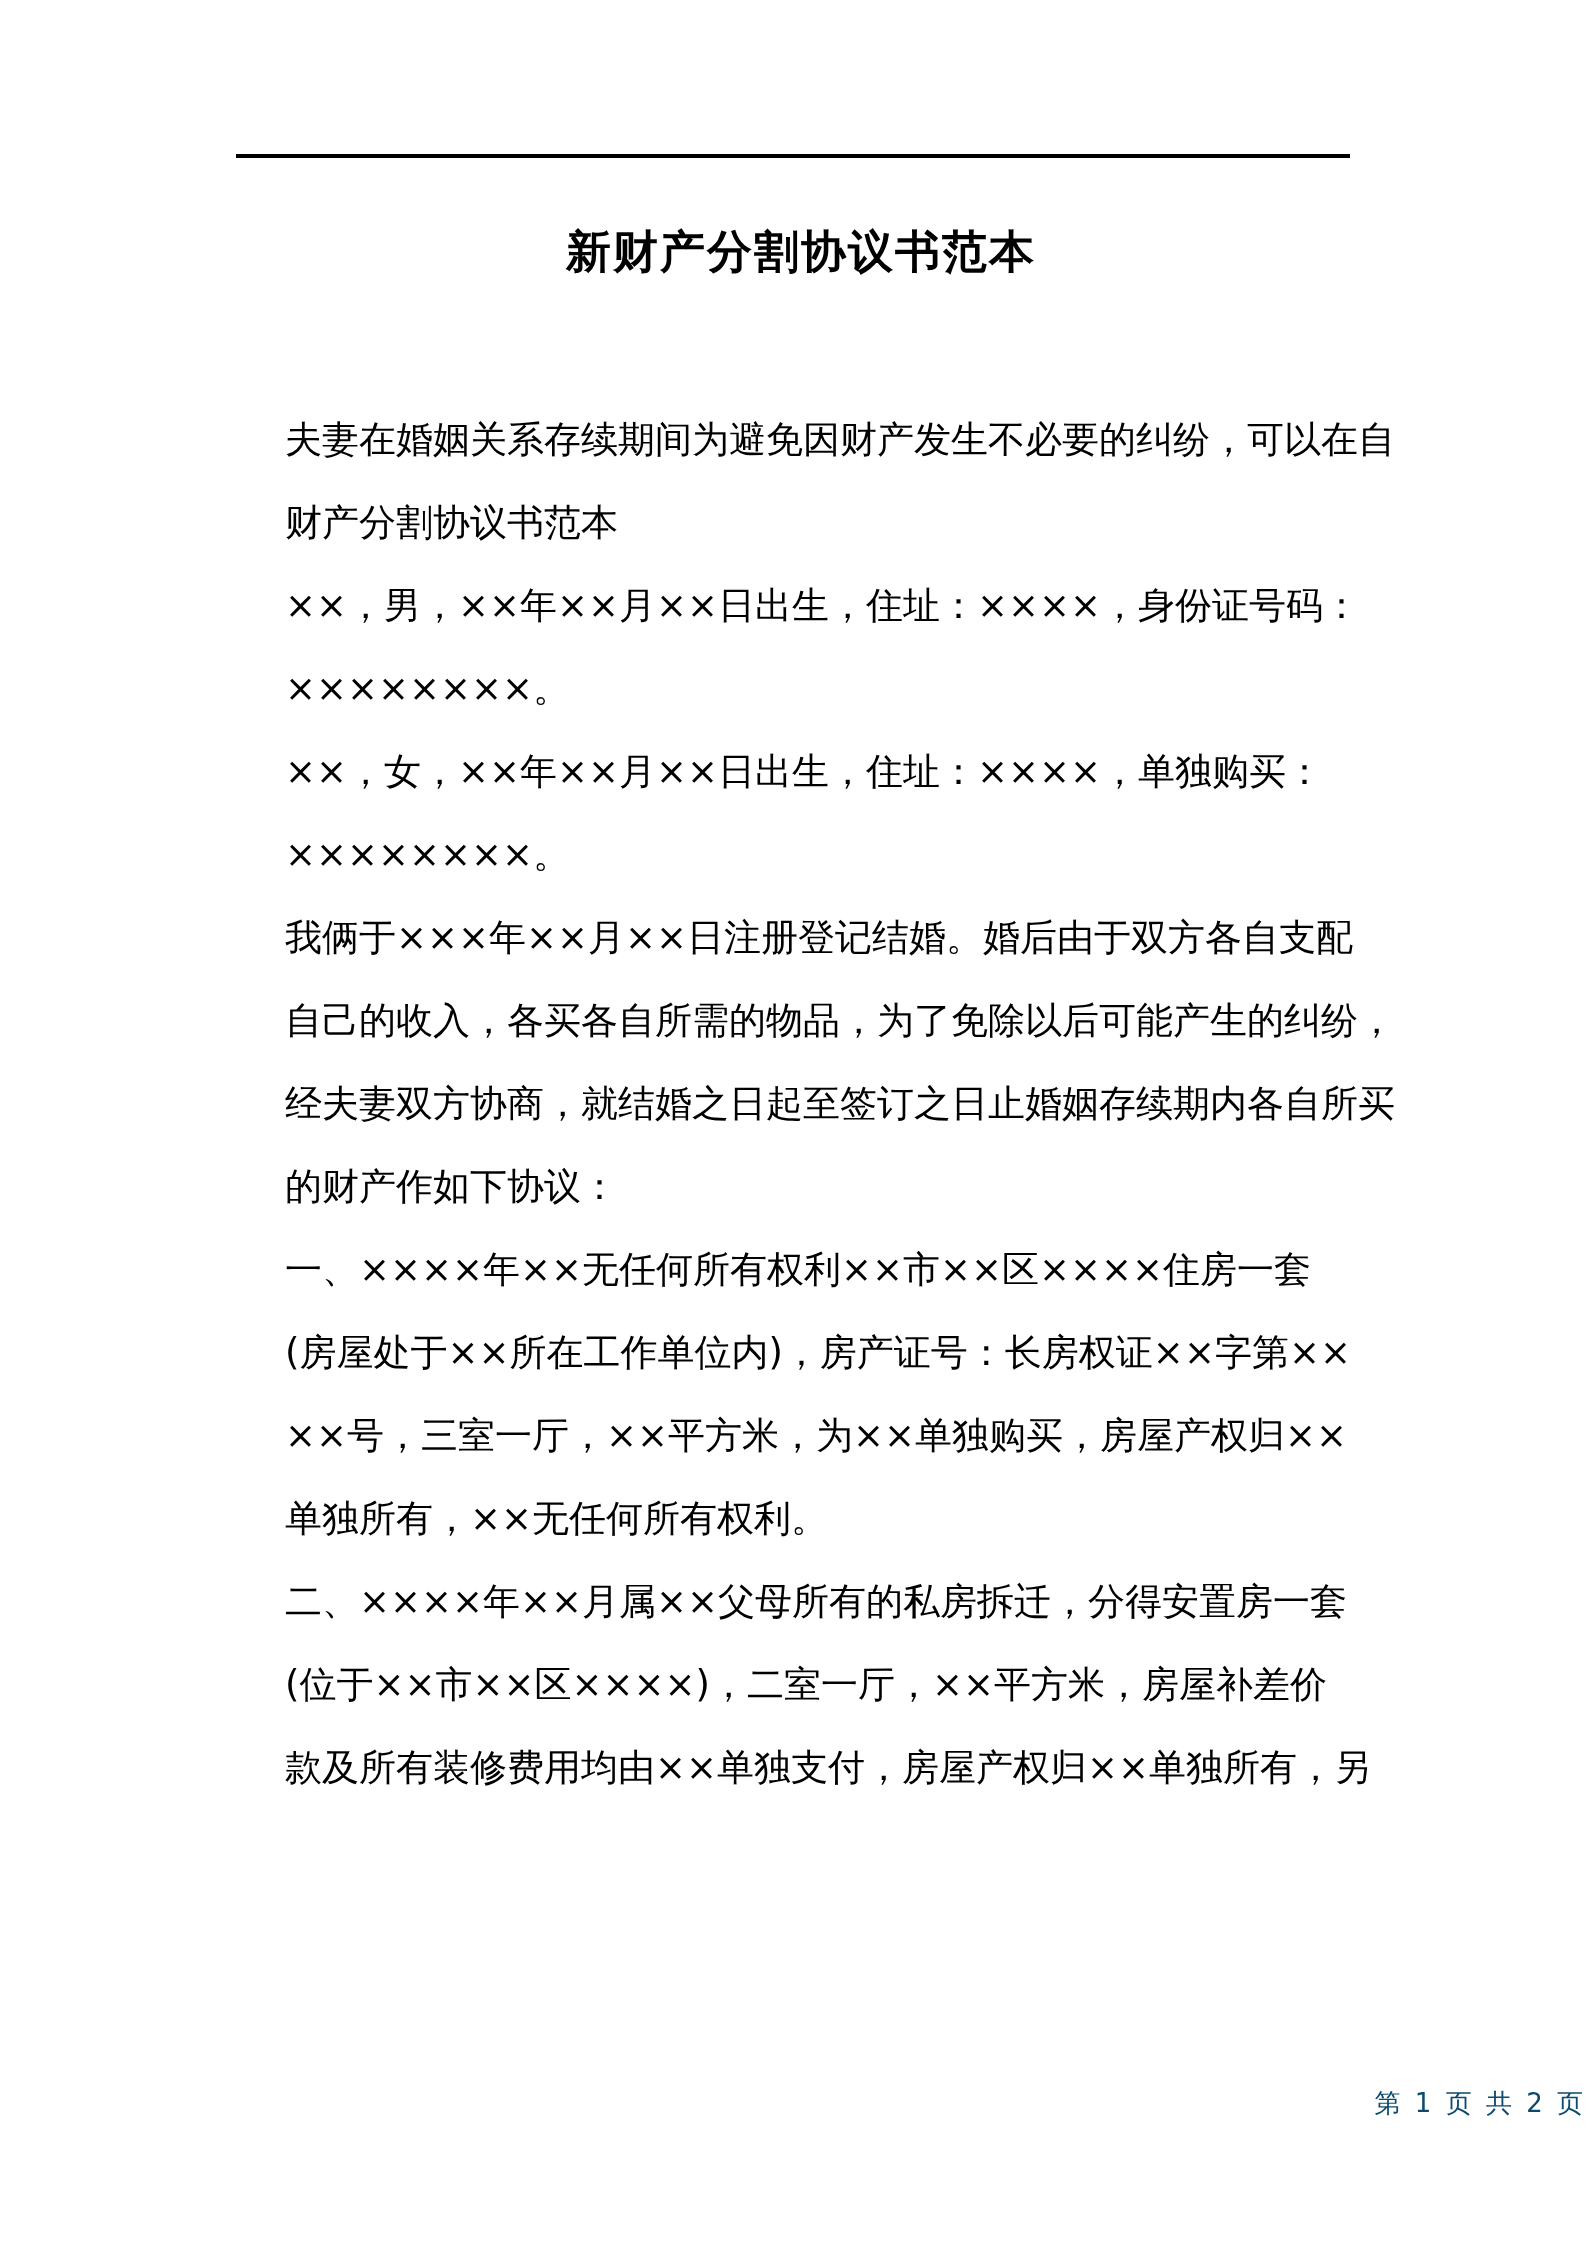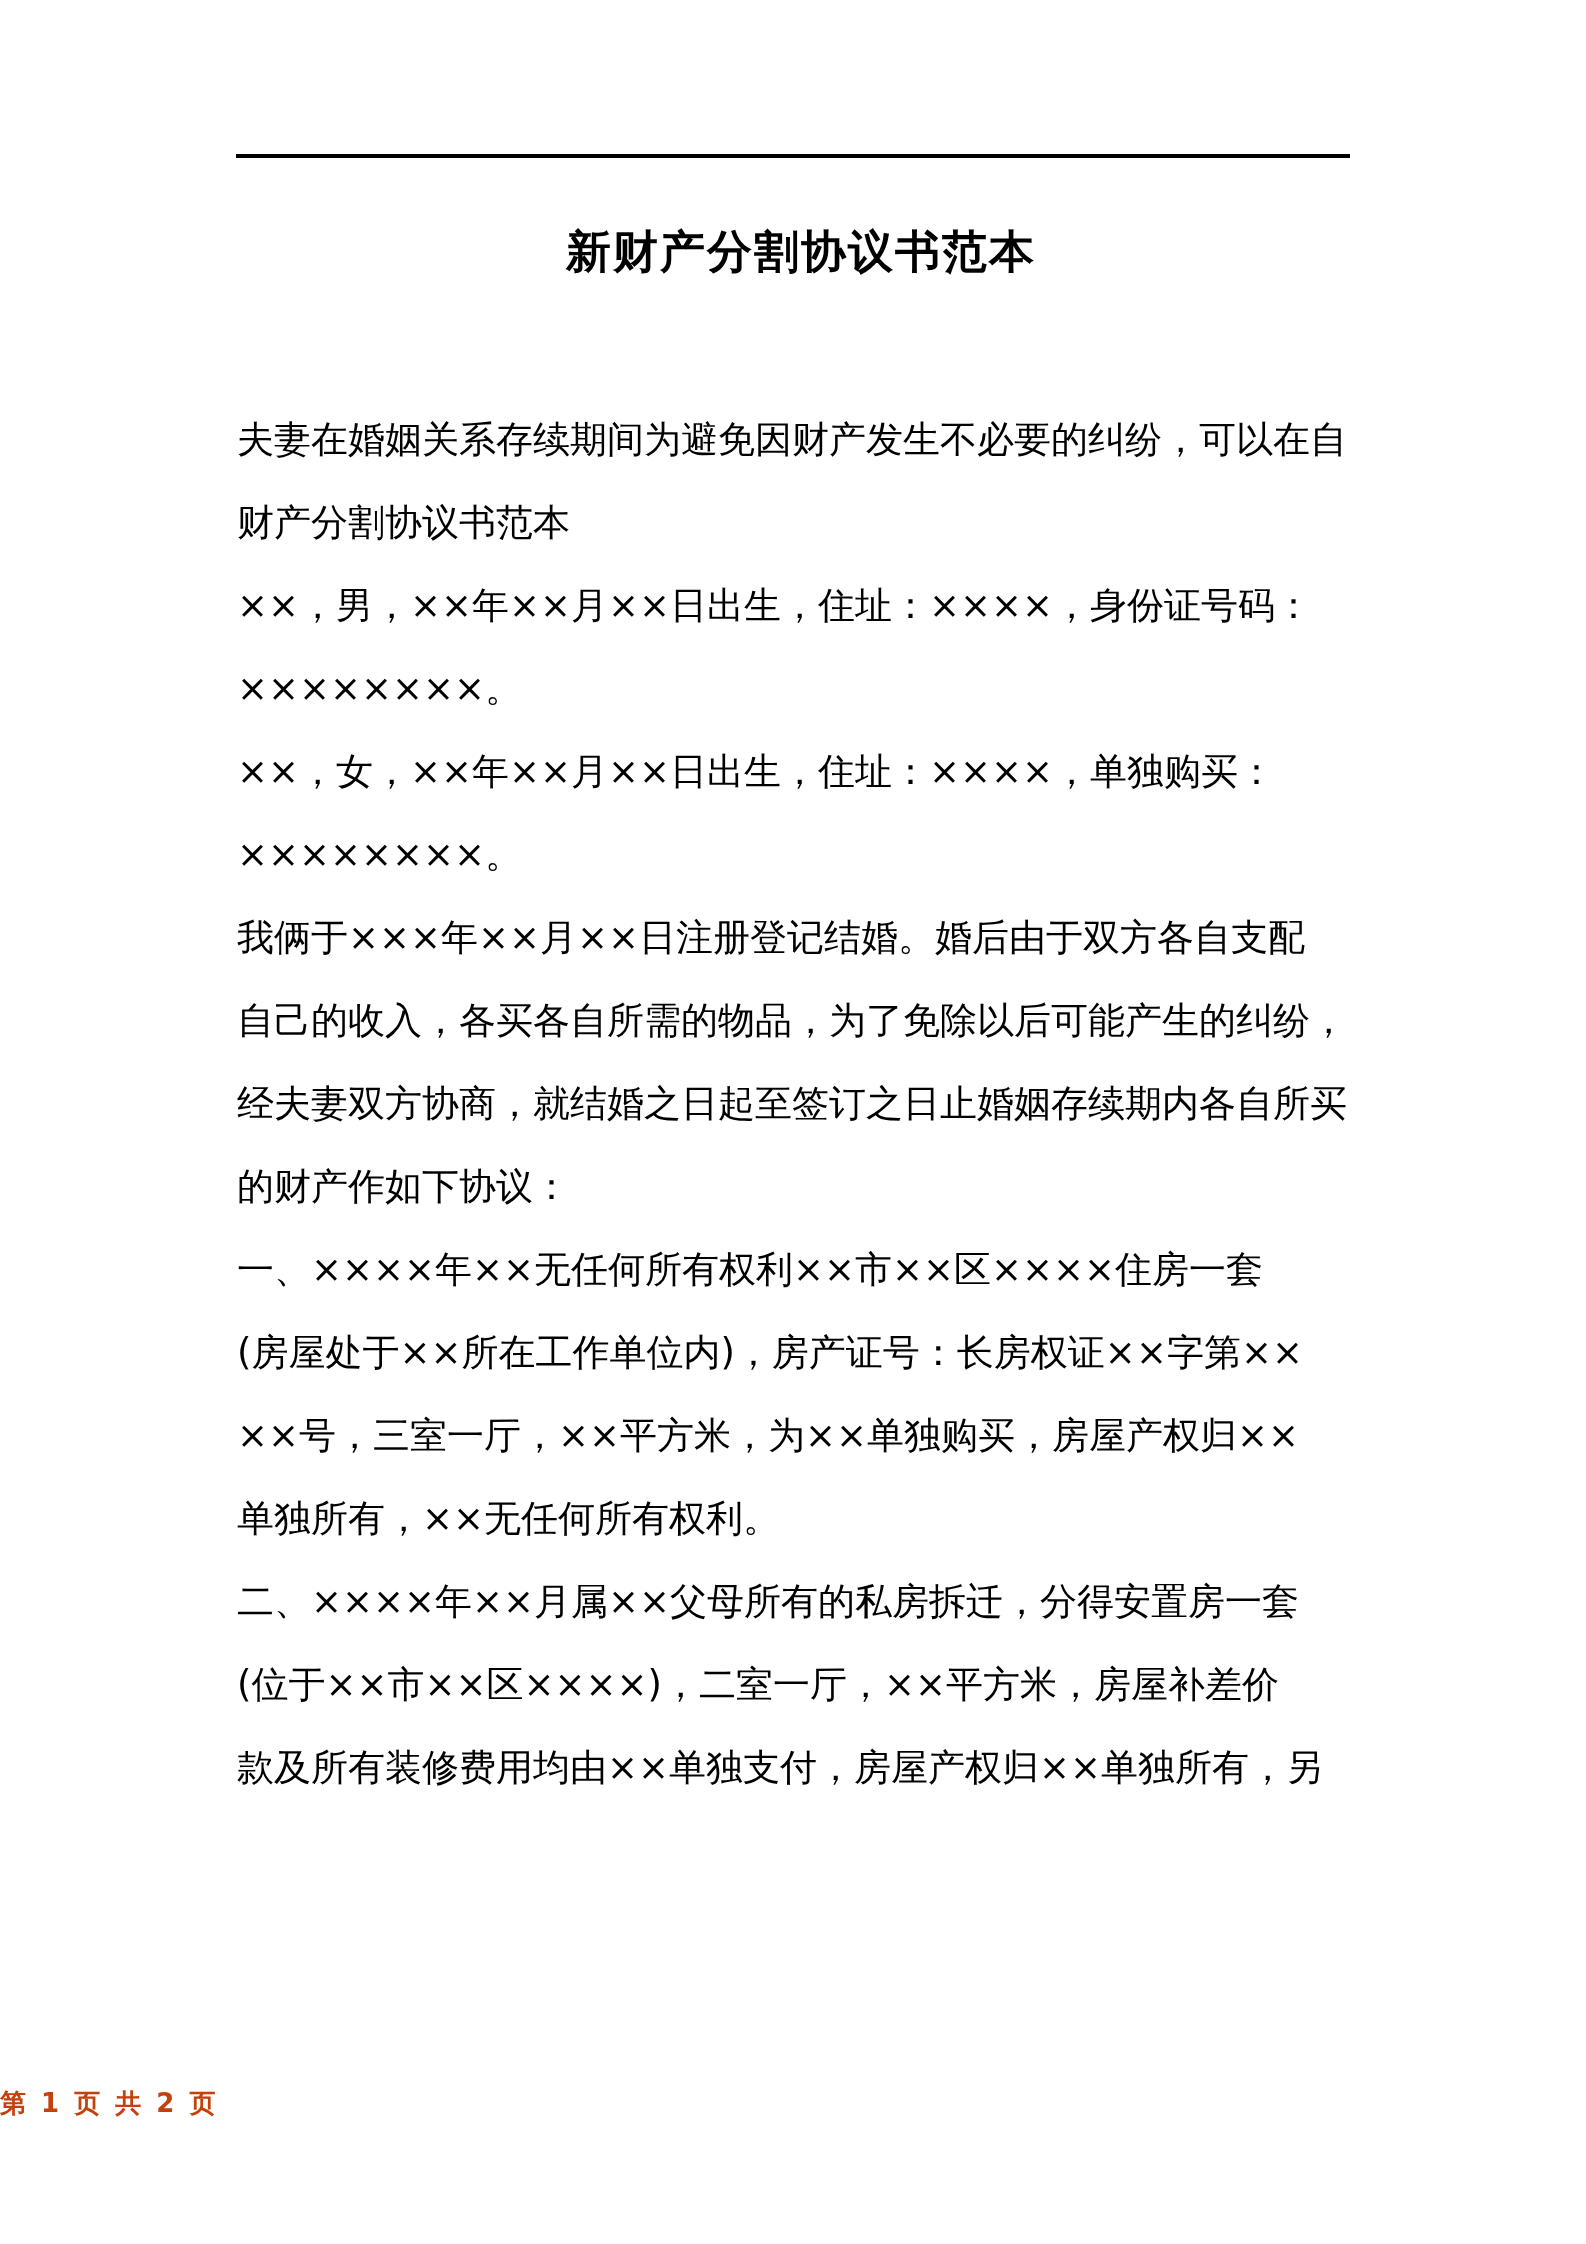--- a/index.html
+++ b/index.html
@@ -42,32 +42,33 @@
     top: 398px;
     width: 1113px;
   }
   .doc-line {
     height: 83px;
     line-height: 83px;
     font-size: 37px;
     font-weight: 500;
     white-space: nowrap;
     color: #000000;
+    margin-left: 48px;
   }
   .doc-footer {
     position: absolute;
     left: 0;
     top: 2088px;
     width: 100%;
-    text-align: left;
+    text-align: right;
     font-size: 26px;
     line-height: 30px;
-    font-weight: 700;
+    font-weight: 400;
     letter-spacing: 3px;
-    color: #c2410c;
+    color: #0c4a6e;
   }
 </style>
 </head>
 <body>
 
 <div>
 
   <div class="header-rule"></div>
 
   <h1 class="doc-title">新财产分割协议书范本</h1>

